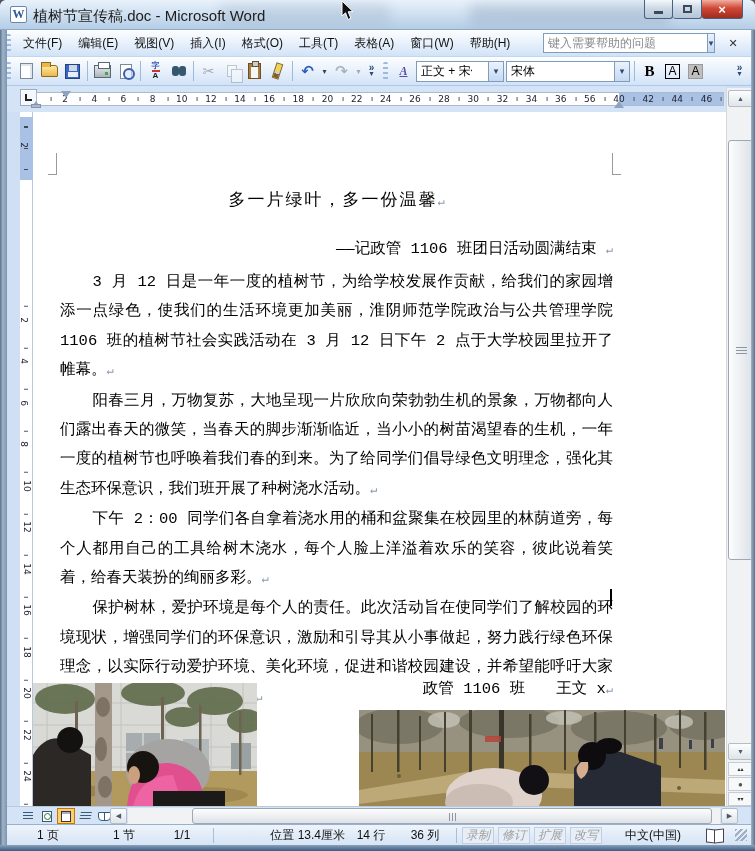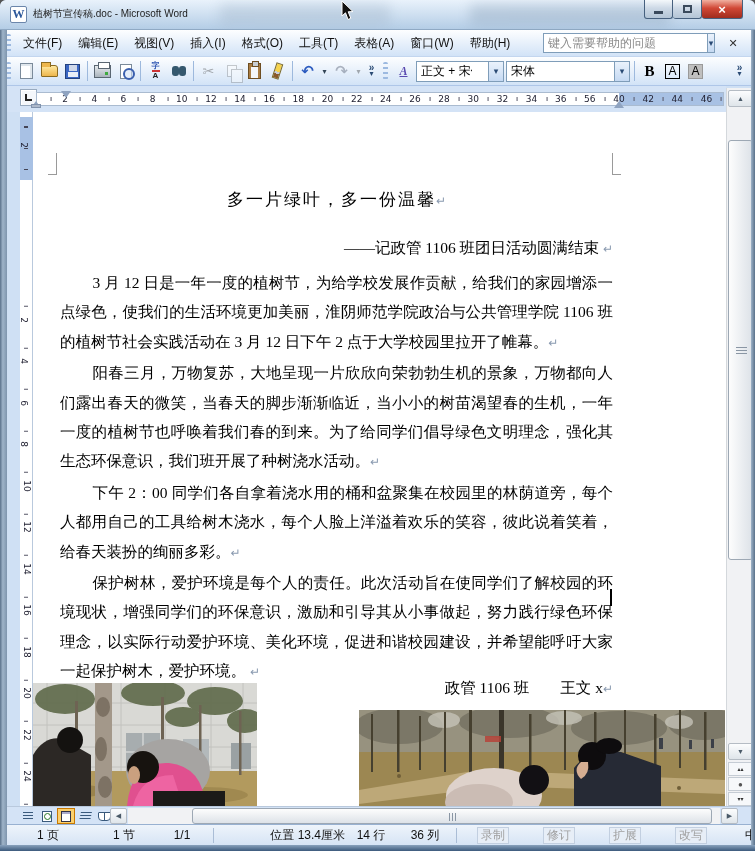--- a/index.html
+++ b/index.html
@@ -15,21 +15,21 @@
     background:linear-gradient(to bottom,#89a2bd,#3c5a7c);z-index:41;}
   
   .titlebar{position:absolute;left:0;top:0;width:755px;height:30px;
     background:linear-gradient(to bottom,var(--titlebar-top),var(--titlebar-bottom));
     border-bottom:1px solid #8fa9c4;border-radius:6px 6px 0 0;}
   .titlebar .blur1{position:absolute;left:220px;top:4px;width:170px;height:22px;background:#9fb3c8;opacity:.35;filter:blur(6px);}
   .titlebar .blur2{position:absolute;left:470px;top:4px;width:200px;height:22px;background:#8aa0b8;opacity:.35;filter:blur(6px);}
   .app-icon{position:absolute;left:10px;top:6px;width:17px;height:17px;background:#fff;
     border:1px solid #6b86ab;border-radius:2px;color:#2b579a;font-weight:bold;font-size:12px;
     text-align:center;line-height:15px;font-family:"Liberation Serif",serif;}
-  .title-text{position:absolute;left:33px;top:7px;font-size:10px;color:#1d1d1d;white-space:nowrap;}
+  .title-text{position:absolute;left:33px;top:7px;font-size:15px;color:#1d1d1d;white-space:nowrap;}
   .win-buttons{position:absolute;right:12px;top:0;display:flex;}
   .win-btn{width:29px;height:19px;border:1px solid #46607e;border-top:none;
     background:linear-gradient(to bottom,#f4f8fb,#cdd9e6 45%,#b4c5d6);
     border-radius:0 0 3px 3px;display:flex;align-items:center;justify-content:center;margin-left:0;}
   .win-btn + .win-btn{border-left:none;}
   .win-btn.close{width:41px;background:linear-gradient(to bottom,#f0b0a0,var(--close-red) 45%,#a02c1e);
     color:#fff;font-size:13px;font-weight:bold;border-radius:0 0 3px 3px;}
   .glyph-min{width:9px;height:3px;background:#3a4a5c;margin-top:6px;}
   .glyph-max{width:9px;height:8px;border:2px solid #3a4a5c;}
   
@@ -125,21 +125,21 @@
     top:calc(161px + (var(--i) + 1) * 41.5px);font-family:"DejaVu Sans",sans-serif;}
   .vmnum{position:absolute;left:1px;transform:rotate(90deg);font-size:9px;color:#223;
     top:calc(28px + var(--i) * 41.5px);font-family:"DejaVu Sans",sans-serif;}
   .v-mticks{position:absolute;left:4px;top:5px;width:4px;height:63px;
     background:repeating-linear-gradient(to bottom,#445 0 1px,transparent 1px 20.75px);background-position:0 10px;}
   
   .doc-area{position:absolute;left:33px;top:112px;width:693px;height:694px;background:#fff;overflow:hidden;}
   .doc-top-strip{position:absolute;left:33px;top:112px;width:693px;height:4px;background:var(--row-blue);}
   .crop-left{position:absolute;left:15px;top:41px;width:9px;height:22px;border-right:1px solid #9a9a9a;border-bottom:1px solid #9a9a9a;}
   .crop-right{position:absolute;left:579px;top:41px;width:9px;height:22px;border-left:1px solid #9a9a9a;border-bottom:1px solid #9a9a9a;}
-  .doc-text{font-family:Liberation Serif, serif;color:#000;}
+  .doc-text{font-family:Liberation Mono, monospace;color:#000;}
   .doc-title{position:absolute;left:27px;top:76px;width:553px;text-align:center;font-size:17px;letter-spacing:2px;}
   .doc-subtitle{position:absolute;left:27px;top:126px;width:553px;text-align:right;font-size:15.5px;}
   .doc-body{position:absolute;left:27px;top:156px;width:553px;font-size:15.5px;line-height:29.4px;text-align:justify;}
   .doc-body p{margin:0;text-indent:2.1em;}
   .pmark{color:#8a9ab0;font-size:12px;letter-spacing:0;}
   .signature{position:absolute;left:27px;top:566px;width:553px;text-align:right;font-size:15.5px;}
   .caret{position:absolute;left:577px;top:477px;width:2px;height:17px;background:#000;}
   .photo{position:absolute;display:block;}
   .photo-left{left:0px;top:571px;}
   .photo-right{left:326px;top:598px;}
@@ -179,21 +179,21 @@
   
   .statusbar{position:absolute;left:2px;top:824px;width:751px;height:21px;
     background:linear-gradient(to bottom,#eef4fb,#d6e4f5);border-top:1px solid #98b1d1;
     display:flex;align-items:center;font-size:12px;color:#111;}
   .st-cell{white-space:nowrap;text-align:center;flex:none;}
   .st-page{width:92px;} .st-sect{width:60px;} .st-pof{width:56px;}
   .st-div{width:1px;height:15px;background:#aabdd6;flex:none;margin:0 3px;}
   .st-pos{width:128px;text-align:right;padding-left:8px;}
   .st-line{width:52px;} .st-col{width:56px;}
   .st-mode{width:32px;color:var(--status-gray);border:1px solid #c2cfe0;background:#e7eef7;
-    margin:0 17px;line-height:15px;flex:none;text-align:center;}
+    margin:0 2px;line-height:15px;flex:none;text-align:center;font-style:italic;}
   .st-lang{width:86px;margin-left:6px;}
   .spell-icon{width:18px;height:13px;position:relative;margin-left:10px;flex:none;}
   .spell-icon::before,.spell-icon::after{content:"";position:absolute;top:0;width:8px;height:12px;background:#fff;border:1px solid #445;}
   .spell-icon::before{left:0;transform:skewY(6deg);} .spell-icon::after{right:0;transform:skewY(-6deg);}
   .resize-grip{margin-left:auto;margin-right:6px;width:12px;height:12px;
     background:repeating-linear-gradient(135deg,#9fb0c4 0 2px,transparent 2px 4px);}
   .mouse-cursor{position:absolute;left:341px;top:1px;z-index:60;}
 </style>
 </head>
 <body>

